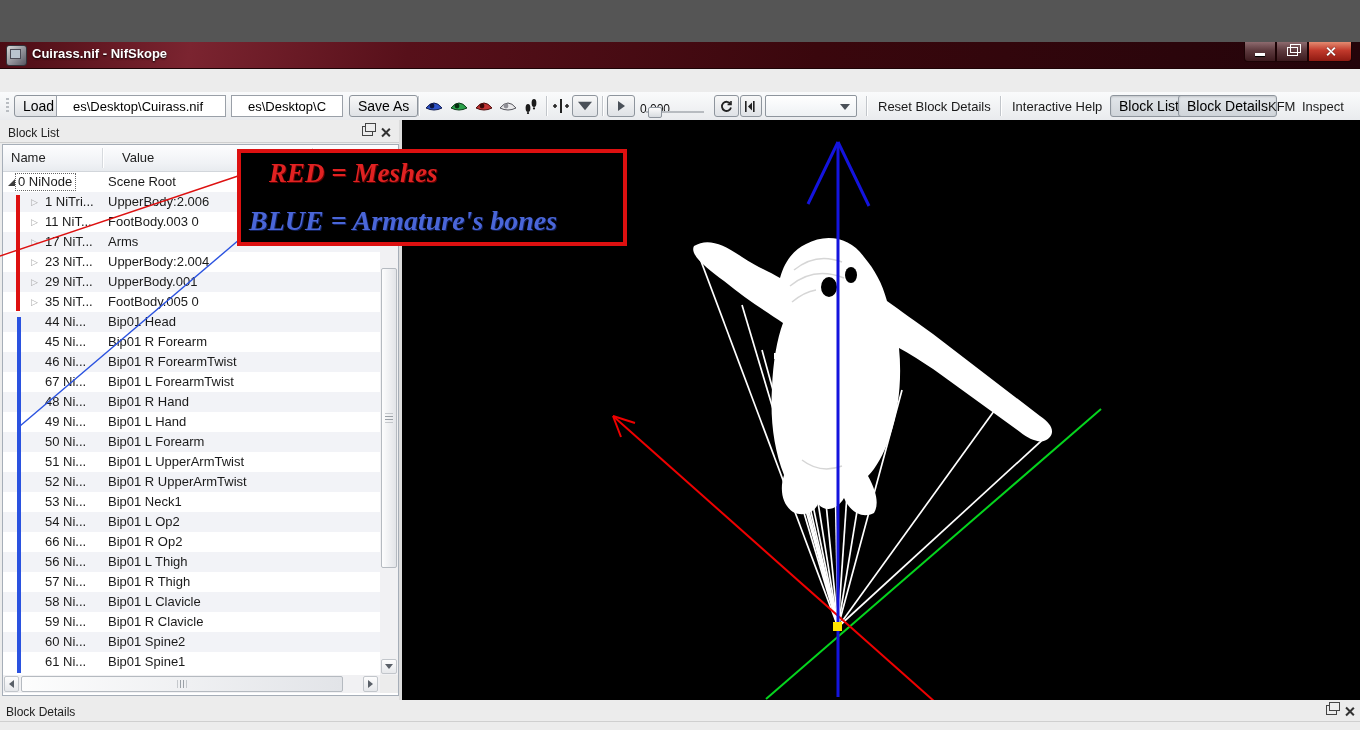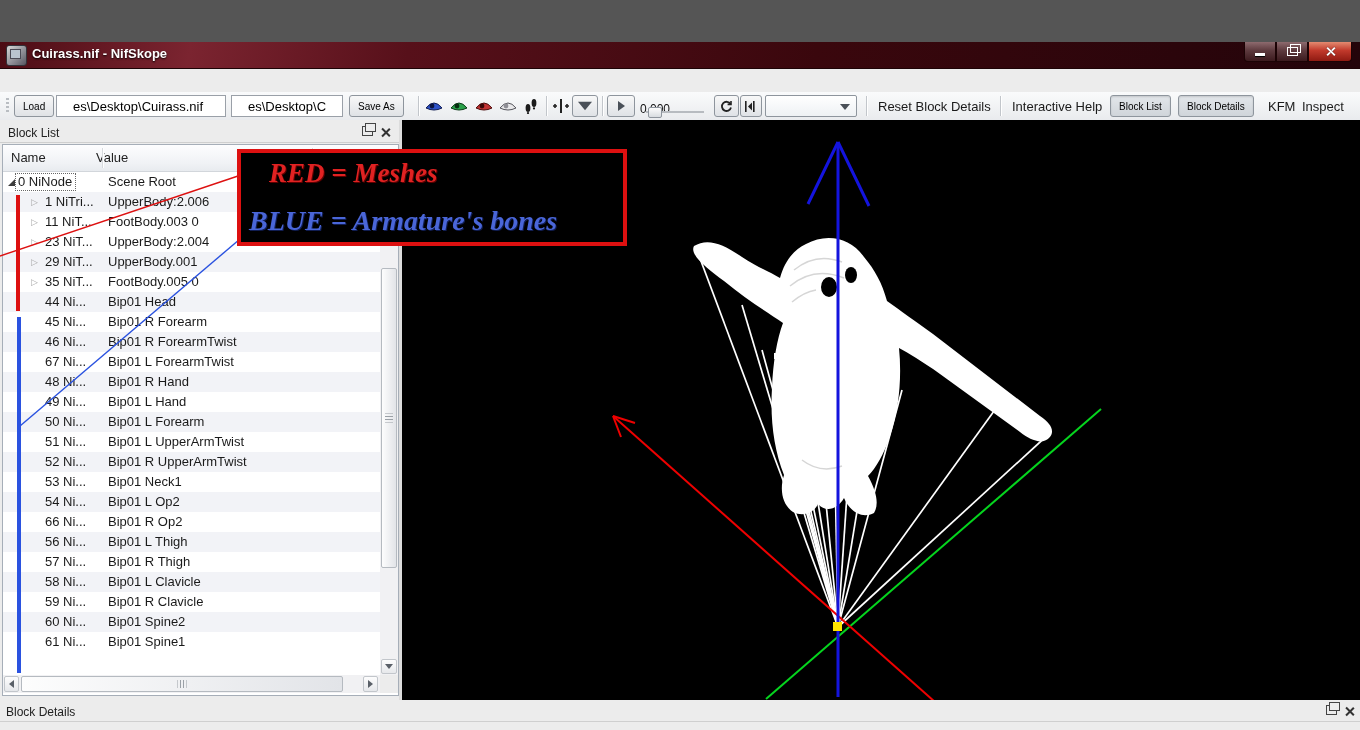--- a/index.html
+++ b/index.html
@@ -37,21 +37,21 @@
   #menubar{left:0;top:26px;width:1360px;height:24px;background:#f0f0f0;
     border-bottom:1px solid #e3e3e3;display:flex;align-items:center;padding-left:4px;box-sizing:border-box;}
   .menu-item{padding:3px 11px;cursor:default;}
 
   
   #toolbar{left:0;top:50px;width:1360px;height:28px;
     background:linear-gradient(180deg,#fafbfc,#e9ebee);border-bottom:1px solid #c9ccd1;}
   .tb{position:absolute;top:3px;height:22px;box-sizing:border-box;}
   .btn{border:1px solid #8e959d;border-radius:3px;
     background:linear-gradient(180deg,#f8f8f8,#dfe2e6);display:flex;align-items:center;
-    justify-content:center;padding:0 8px;font-size:10px;}
+    justify-content:center;padding:0 8px;font-size:14px;}
   .btn.toggled{background:linear-gradient(180deg,#e2e6ea,#d0d5da);box-shadow:inset 0 1px 2px #00000022;}
   .flat{display:flex;align-items:center;padding:0 6px;font-size:13px;}
   .tb-input{border:1px solid #9aa0a8;background:#fff;font-size:13px;padding:0 16px;
     font-family:"Liberation Sans",sans-serif;box-sizing:border-box;height:22px;}
   .vsep{top:4px;width:1px;height:20px;background:#c2c6cb;border-right:1px solid #fff;}
   .grip{top:6px;width:3px;height:16px;
     background:repeating-linear-gradient(180deg,#b9bdc2 0 2px,transparent 2px 4px);}
   .icon16{width:20px;height:20px;display:flex;align-items:center;justify-content:center;}
   .tri-down{width:0;height:0;border-left:5px solid transparent;border-right:5px solid transparent;
     border-top:6px solid #4a5058;}
@@ -254,40 +254,45 @@
     <div class="abs dock-title" style="left:8px;top:6px">Block List</div>
     <div class="abs dock-btns" style="right:10px;top:6px">
       <span class="float-ico"></span>
       <span class="close-ico"></span>
     </div>
     <div class="abs" style="left:0;top:22px;width:400px;height:1px;background:#cfcfcf"></div>
 
     <div class="abs tree-frame" style="left:2px;top:24px;width:395px;height:550px">
       <div class="grid-header">
         <span class="hcell" style="left:8px">Name</span>
-        <span class="hcell" style="left:93px">Value</span>
+        <span class="hcell" style="left:119px">Value</span>
         <div class="hsep" style="left:99px"></div>
         <div class="hsep" style="left:309px"></div>
       </div>
 
       <div id="bl-rows">
           <div class="trow">
     <span class="exp open d0"></span>
     <span class="tname d0 sel">0 NiNode</span>
     <span class="tval">Scene Root</span>
   </div>
           <div class="trow alt">
     <span class="exp closed"></span>
     <span class="tname">1 NiTri...</span>
     <span class="tval">UpperBody:2.006</span>
   </div>
           <div class="trow">
     <span class="exp closed"></span>
     <span class="tname">11 NiT...</span>
     <span class="tval">FootBody.003 0</span>
+  </div>
+          <div class="trow alt">
+    <span class="exp closed"></span>
+    <span class="tname">17 NiT...</span>
+    <span class="tval">Arms</span>
   </div>
           <div class="trow">
     <span class="exp closed"></span>
     <span class="tname">23 NiT...</span>
     <span class="tval">UpperBody:2.004</span>
   </div>
           <div class="trow alt">
     <span class="exp closed"></span>
     <span class="tname">29 NiT...</span>
     <span class="tval">UpperBody.001</span>

